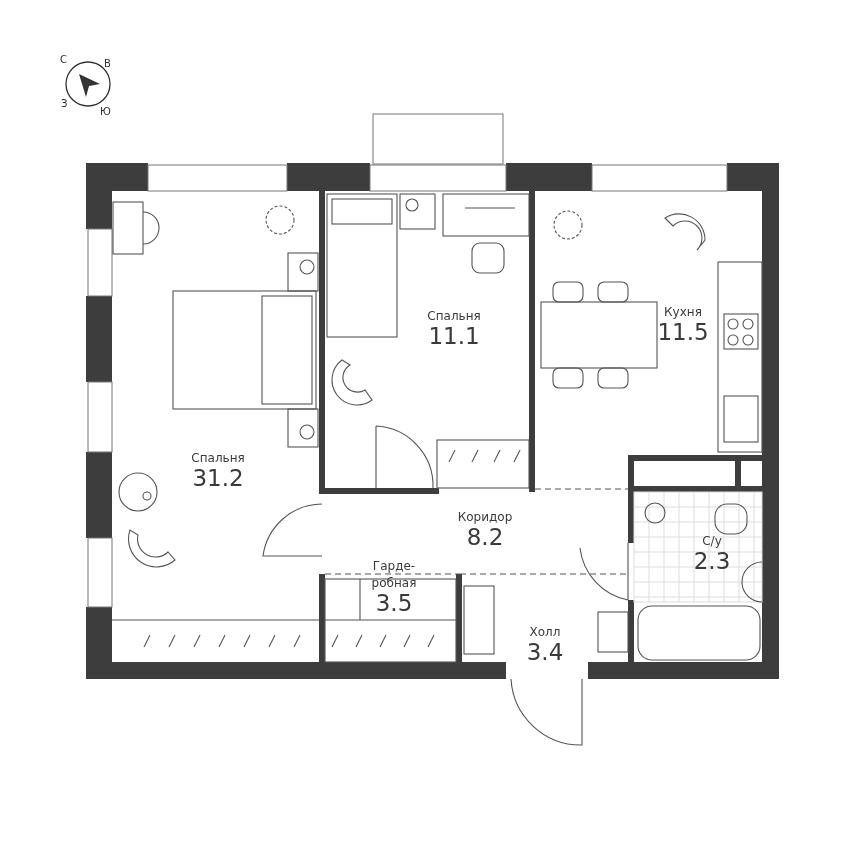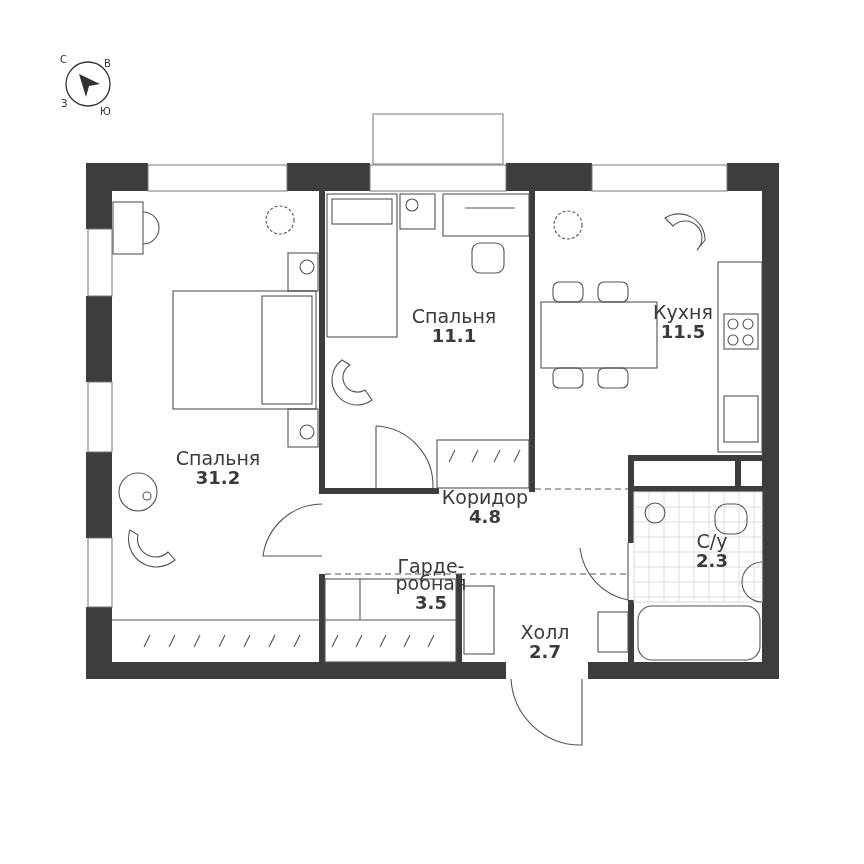--- a/index.html
+++ b/index.html
@@ -1,20 +1,20 @@
 <!DOCTYPE html>
 <html><head>
 <meta charset="utf-8">
 <style>
   html,body{margin:0;padding:0;background:#fff;}
   body{width:864px;height:864px;position:relative;overflow:hidden;font-family:"DejaVu Sans","Liberation Sans",sans-serif;}
   svg{position:absolute;left:0;top:0;}
   .lbl{position:absolute;text-align:center;color:#3a3a3a;transform:translateX(-50%);white-space:nowrap;}
-  .lbl .name{font-size:19px;line-height:17px;display:block;}
-  .lbl .area{font-size:18px;font-weight:bold;line-height:22px;display:block;}
+  .lbl .name{font-size:12px;line-height:17px;display:block;}
+  .lbl .area{font-size:23px;font-weight:normal;line-height:22px;display:block;}
   .compass-l{position:absolute;font-size:10px;color:#333;}
 </style>
 </head>
 <body>
 
 <svg width="864" height="864" viewBox="0 0 864 864">
 
   <g>
     <circle cx="88" cy="84" r="22" fill="none" stroke="#333" stroke-width="1.3"></circle>
     <path d="M79 74 L100 84 L89 86 L86 97 Z" fill="#333"></path>
@@ -138,29 +138,29 @@
   <span class="area">31.2</span>
 </div>
 <div class="lbl" style="left:454px;top:308px">
   <span class="name">Спальня</span>
   <span class="area">11.1</span>
 </div>
 <div class="lbl" style="left:683px;top:304px">
   <span class="name">Кухня</span>
   <span class="area">11.5</span>
 </div>
-<div class="lbl" style="left:485px;top:489px">
+<div class="lbl" style="left:485px;top:509px">
   <span class="name">Коридор</span>
-  <span class="area">4.8</span>
+  <span class="area">8.2</span>
 </div>
-<div class="lbl" style="left:431px;top:558px">
+<div class="lbl" style="left:394px;top:558px">
   <span class="name">Гарде-</span>
   <span class="name">робная</span>
   <span class="area">3.5</span>
 </div>
 <div class="lbl" style="left:545px;top:624px">
   <span class="name">Холл</span>
-  <span class="area">2.7</span>
+  <span class="area">3.4</span>
 </div>
 <div class="lbl" style="left:712px;top:533px">
   <span class="name">С/у</span>
   <span class="area">2.3</span>
 </div>
 
 </body></html>

